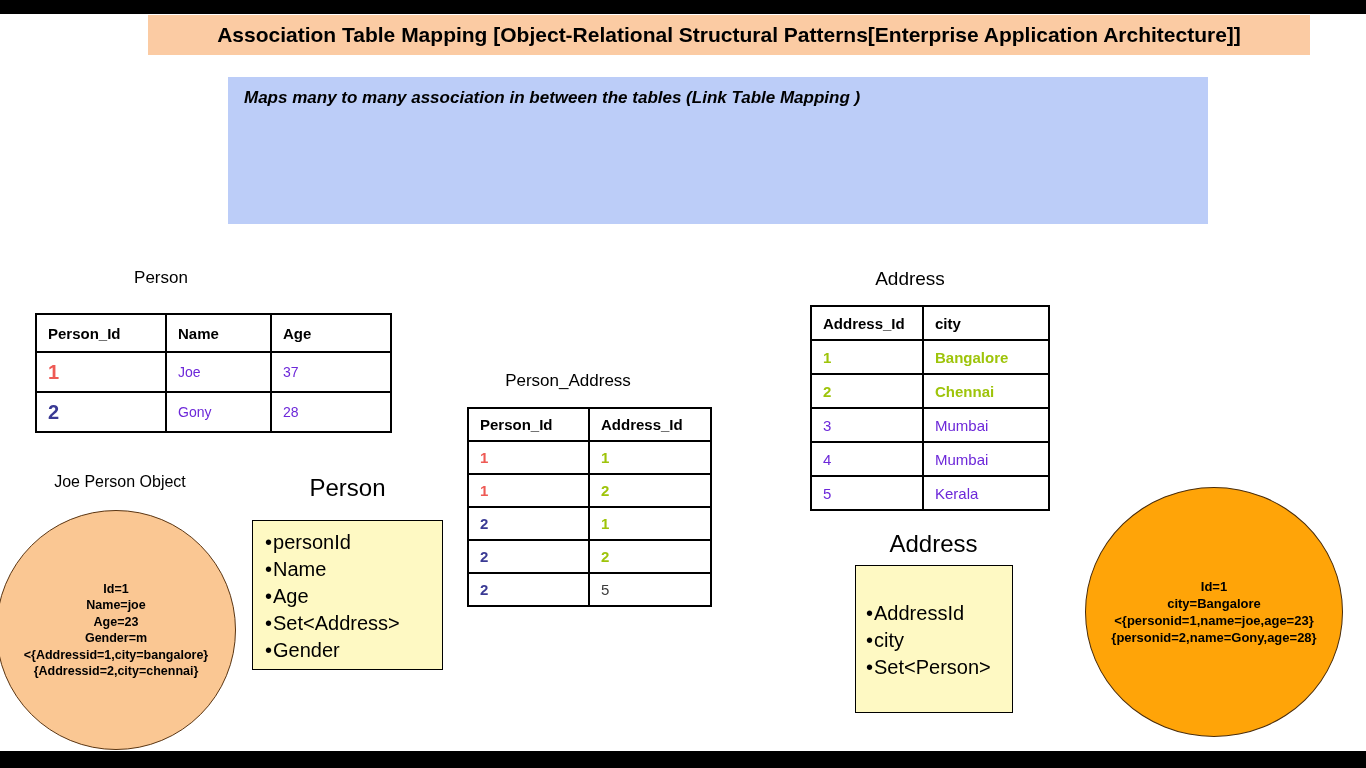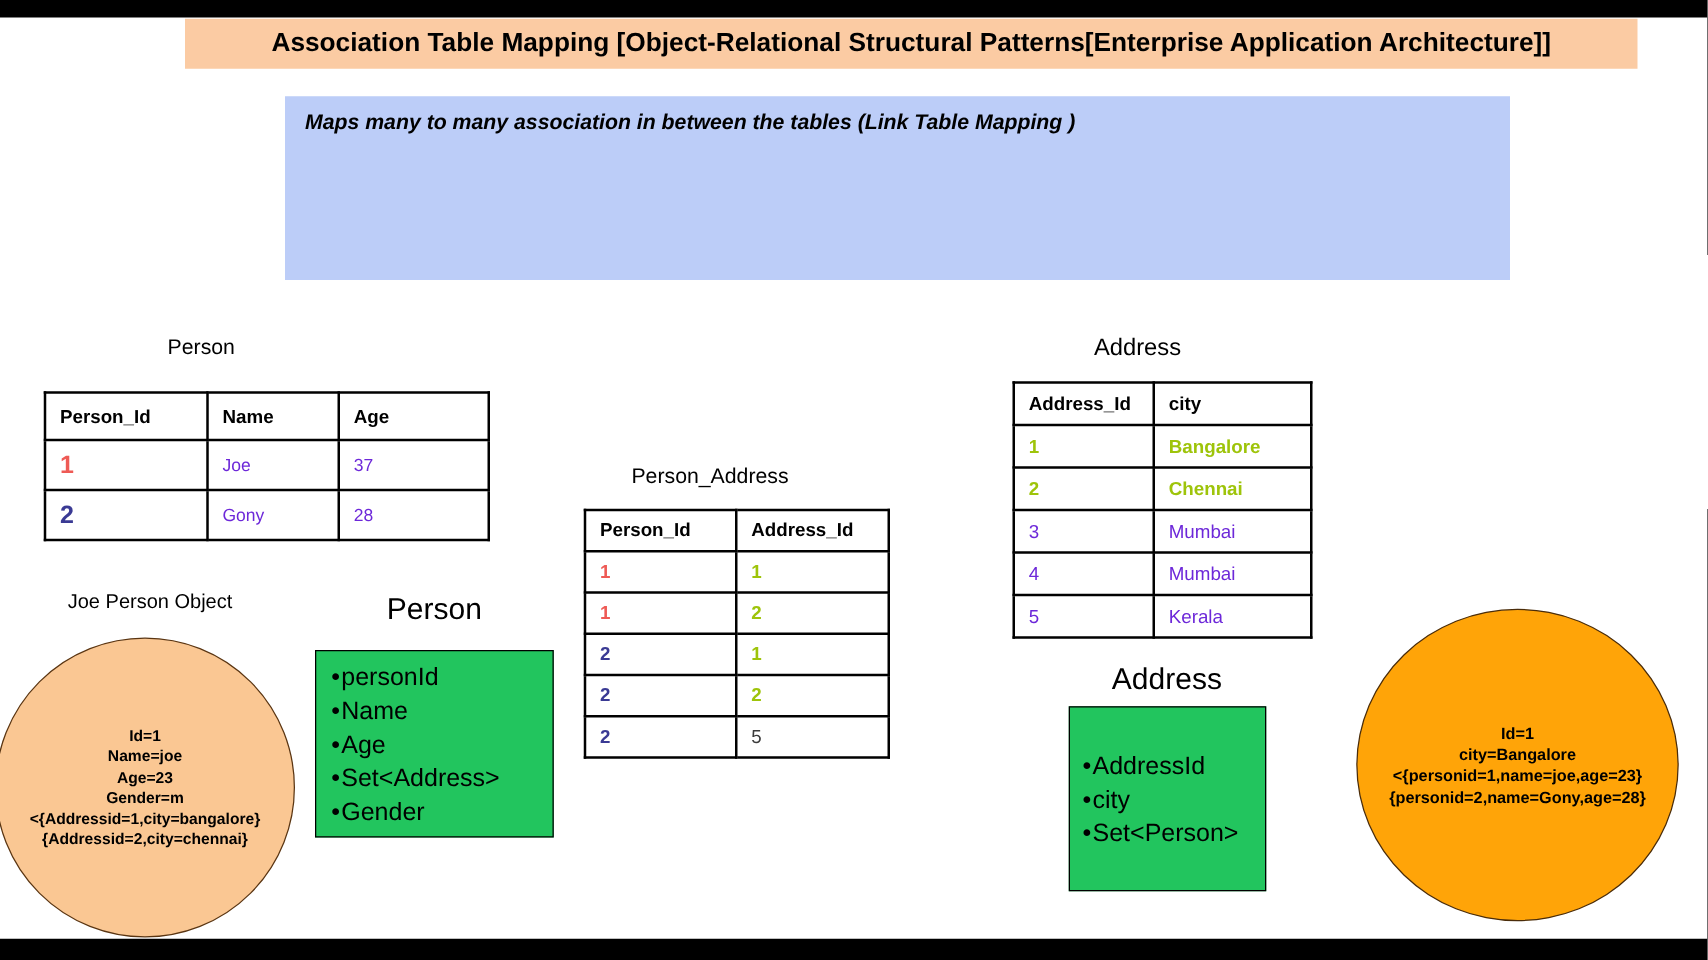--- a/index.html
+++ b/index.html
@@ -40,21 +40,21 @@
   .t-addr td{height:32px;font-size:15px;}
 
   td.id-big{font-size:20px;font-weight:bold;}
   td.id-sm{font-size:15px;font-weight:bold;}
   .c-red{color:#ee5a55;}
   .c-navy{color:#3a3a94;}
   .c-green{color:#9ec40a;font-weight:bold;}
   .c-gray{color:#6d28d9;border-radius:14px;}
   .c-dark{color:#3c3c3c;}
 
-  .classbox{position:absolute;background:#22c55e;border:1px solid #000;box-sizing:border-box;}
+  .classbox{position:absolute;background:#fef9c3;border:1px solid #000;box-sizing:border-box;}
   .classbox .attr{font-size:20px;line-height:27px;white-space:nowrap;}
   .classbox .attr::before{content:"\2022";margin-right:1px;}
   .box-person{left:252px;top:520px;width:191px;height:150px;padding:8px 0 0 12px;}
   .box-address{left:855px;top:565px;width:158px;height:148px;padding:34px 0 0 10px;}
 
   .objcircle{position:absolute;border-radius:50%;display:flex;flex-direction:column;
              justify-content:center;align-items:center;text-align:center;box-sizing:border-box;}
   .objcircle div{font-weight:bold;white-space:nowrap;}
   .circ-joe{left:-4px;top:510px;width:240px;height:240px;background:#fac793;border:1px solid #5a3512;}
   .circ-joe div{font-size:12.5px;line-height:16.5px;}

